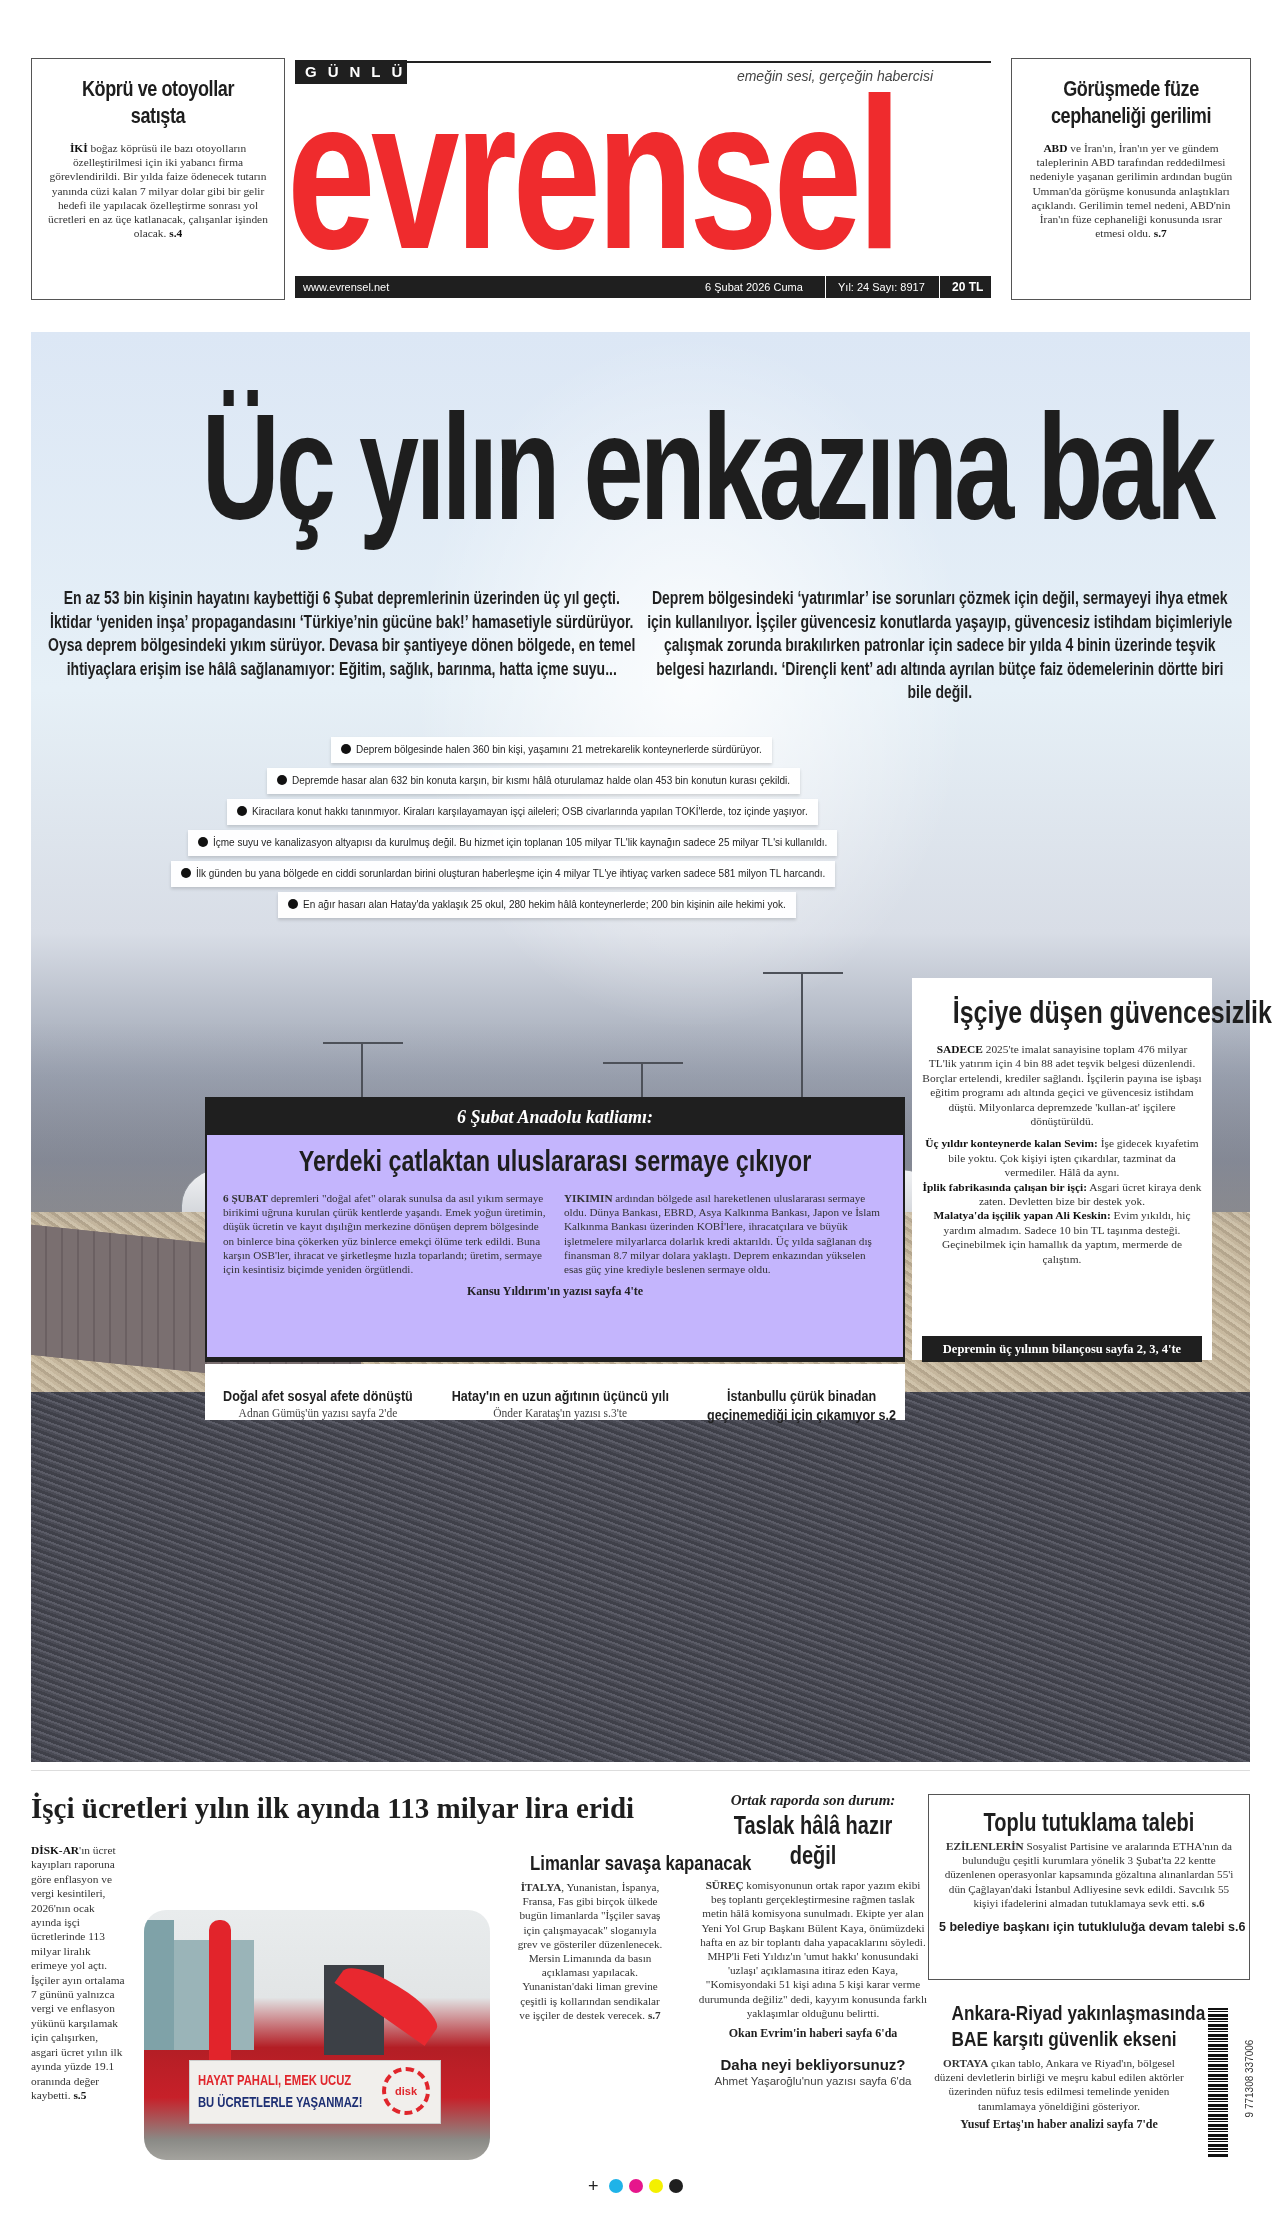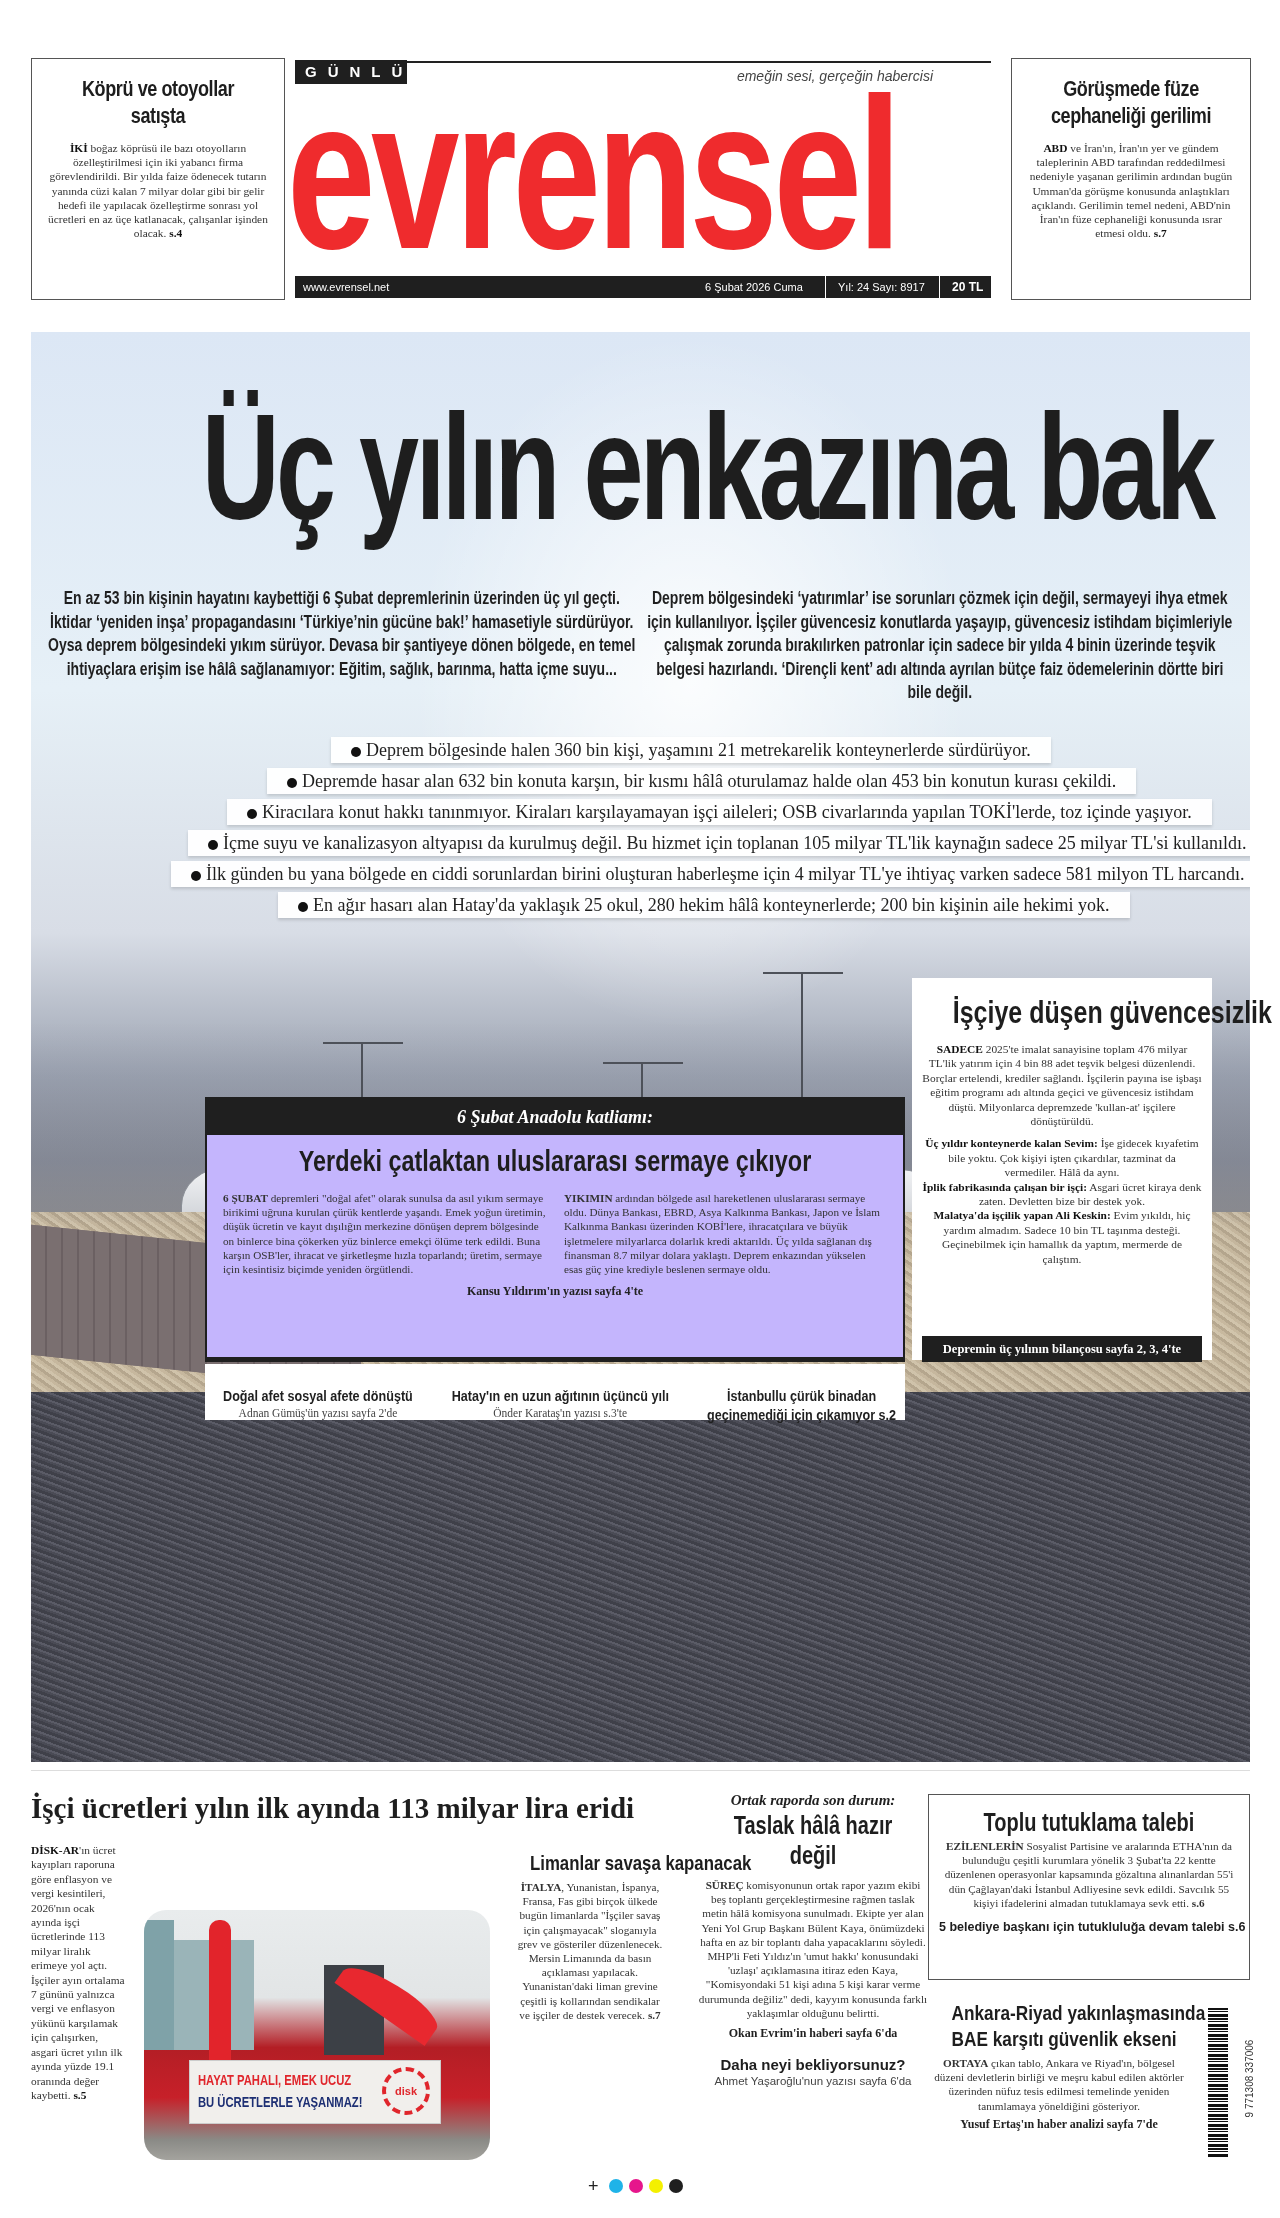--- a/index.html
+++ b/index.html
@@ -42,21 +42,21 @@
 
   .headline { position: absolute; left: 0; top: 0; width: 1219px; height: 250px; text-align: center; }
   .headline h1 { font-family: "Liberation Sans", sans-serif; font-weight: bold; font-size: 150px; line-height: 150px; color: #1e1e1e; letter-spacing: -5px; transform: scaleX(0.72); margin-top: 60px; white-space: nowrap; }
 
   .deck { position: absolute; top: 255px; width: 590px; text-align: center; font-family: "Liberation Sans", sans-serif; font-weight: bold; font-size: 17.5px; line-height: 23.5px; color: #1f1f1f; }
   .deck.l { left: 16px; }
   .deck.r { left: 614px; }
   .deck p { transform: scaleX(0.8); transform-origin: center; width: 125%; margin-left: -12.5%; }
 
   .bullets { position: absolute; top: 405px; left: 0; width: 1219px; }
-  .bullet { position: absolute; height: 26px; background: rgba(255,255,255,0.96); font-family: Liberation Serif, serif; font-size: 18px; line-height: 26px; color: #1f1f1f; white-space: nowrap; padding: 0 20px; box-shadow: 0 2px 3px rgba(0,0,0,0.15); }
+  .bullet { position: absolute; height: 26px; background: rgba(255,255,255,0.96); font-family: Liberation Sans, sans-serif; font-size: 10px; line-height: 26px; color: #1f1f1f; white-space: nowrap; padding: 0 10px; box-shadow: 0 2px 3px rgba(0,0,0,0.15); }
   .bullet .dot { display: inline-block; width: 10px; height: 10px; border-radius: 50%; background: #111; margin-right: 5px; vertical-align: -1px; }
 
   
   .inset { position: absolute; left: 205px; top: 1097px; width: 700px; height: 262px; background: #c4b5fd; border: 2px solid #1f1f1f; }
   .inset .kicker { height: 36px; background: #1f1f1f; color: #fff; text-align: center; font-family: "Liberation Serif", serif; font-style: italic; font-weight: bold; font-size: 18px; line-height: 36px; }
   .inset h3 { text-align: center; font-family: "Liberation Sans", sans-serif; font-weight: bold; font-size: 30px; line-height: 40px; margin-top: 6px; color: #1e1e1e; transform: scaleX(0.78); white-space: nowrap; }
   .inset .cols { display: flex; gap: 18px; padding: 10px 16px 0 16px; }
   .inset .cols p { flex: 1; font-family: "Liberation Serif", serif; font-size: 11.2px; line-height: 14.2px; color: #333; }
   .inset .byline { text-align: center; font-family: "Liberation Serif", serif; font-weight: bold; font-size: 12px; margin-top: 8px; color: #222; }
   .inset-rule { position: absolute; left: 205px; top: 1359px; width: 700px; border-top: 3px solid #1f1f1f; }

